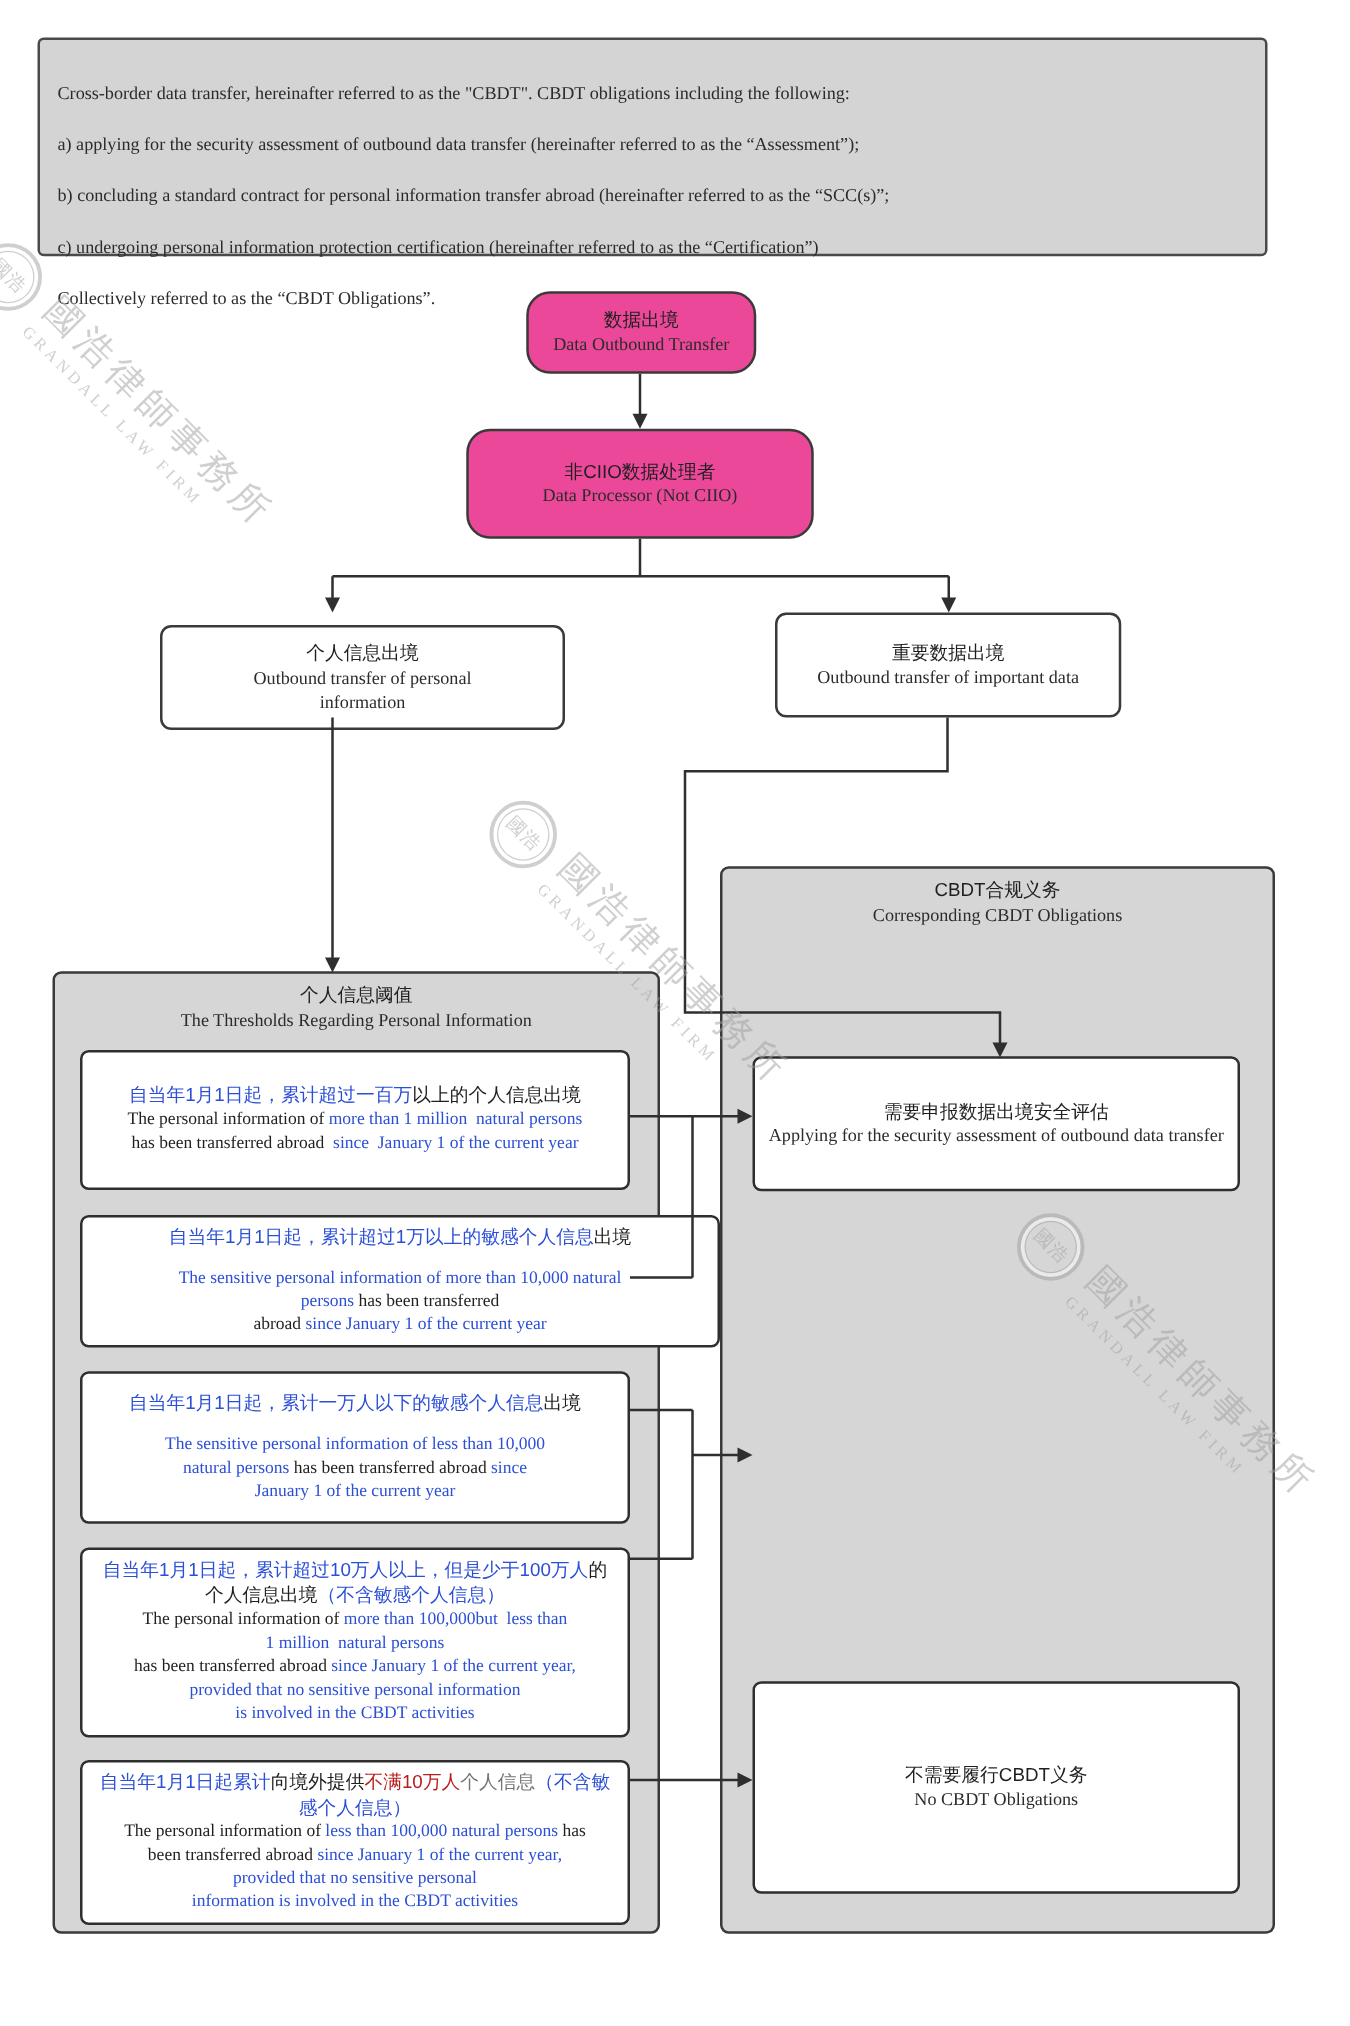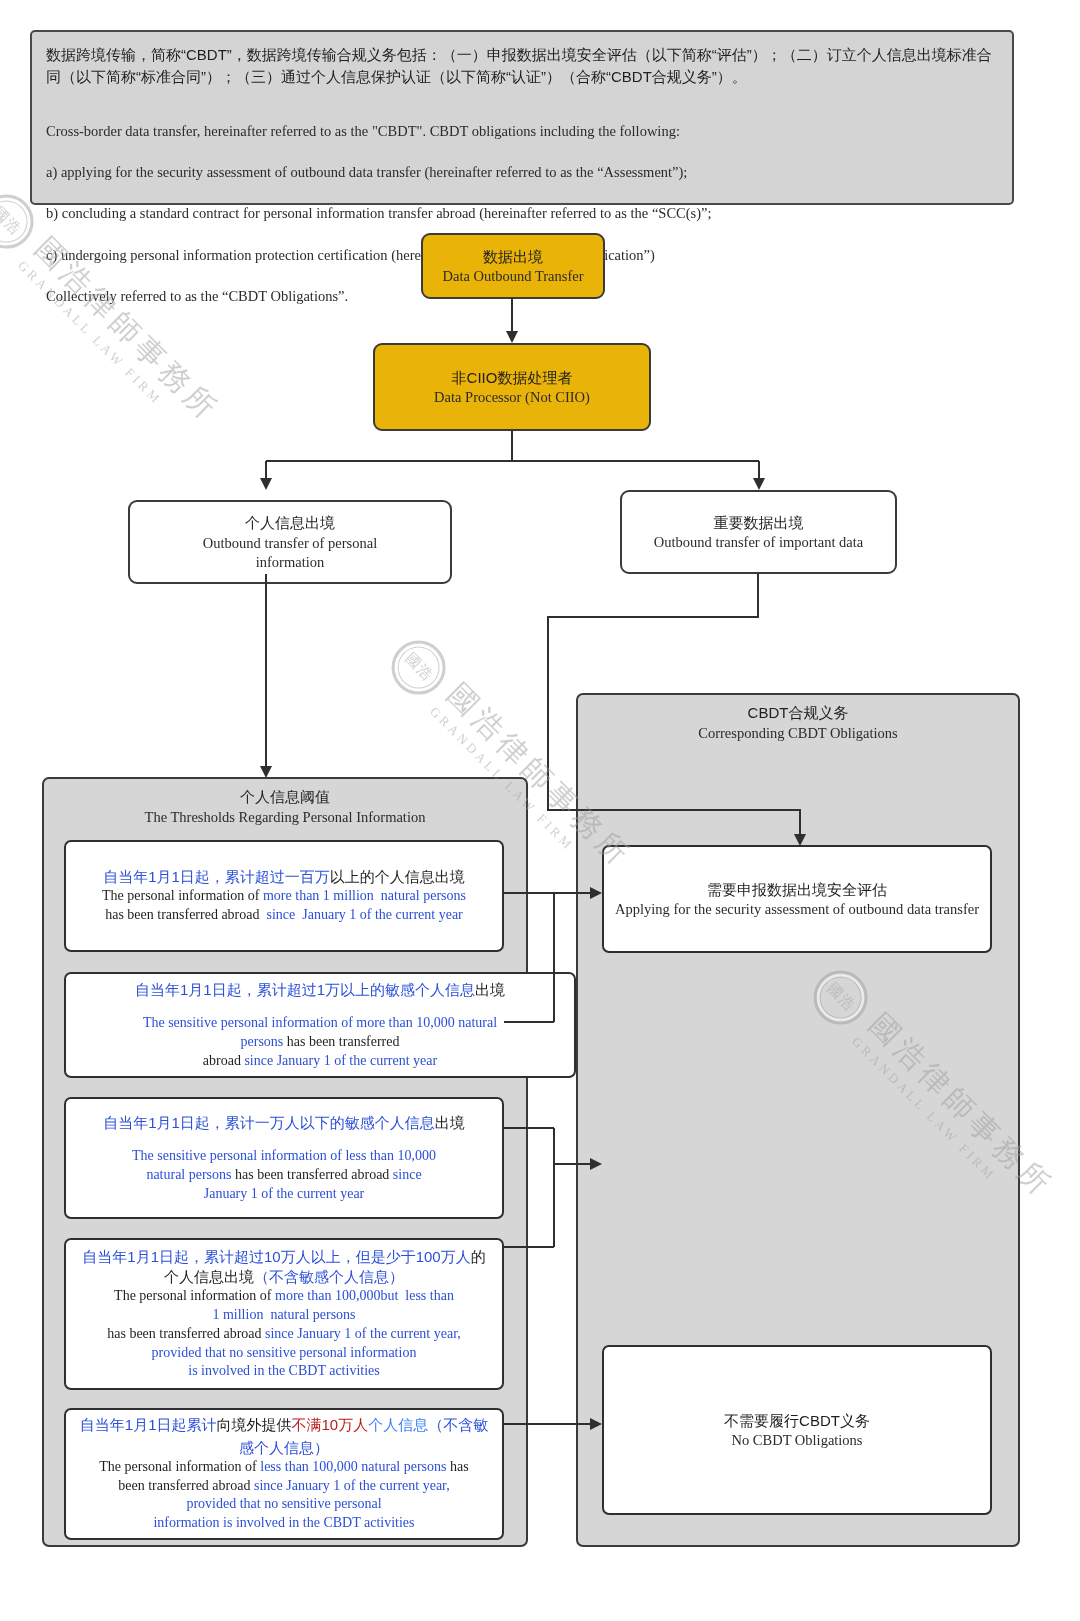--- a/index.html
+++ b/index.html
@@ -2,21 +2,21 @@
 <html><head>
 <meta charset="utf-8">
 <style>
   html,body{margin:0;padding:0;background:#ffffff;}
   #page{position:relative;width:1080px;height:1621px;background:#ffffff;overflow:hidden;
         font-family:"Liberation Sans",sans-serif;color:#1f1f1f;}
   .abs{position:absolute;box-sizing:border-box;}
   
   .node{border:2px solid #3a3a3a;border-radius:9px;display:flex;flex-direction:column;
         align-items:center;justify-content:center;text-align:center;padding:4px 8px;}
-  .fill-gray{background:#eab308;}
+  .fill-gray{background:#ec4899;border-radius:19px;}
   .fill-white{background:#ffffff;}
   .zh{font-family:"Liberation Sans",sans-serif;font-size:15px;line-height:1.45;color:#1f1f1f;white-space:pre-line;}
   .en{font-family:"Liberation Serif",serif;font-size:14.5px;line-height:1.32;color:#2b2b2b;white-space:pre-line;}
   
   .panel{border:2px solid #3a3a3a;border-radius:7px;background:#d6d6d6;}
   .panel-head{padding-top:7px;text-align:center;}
   
   #header-note{border:2px solid #4a4a4a;border-radius:5px;background:#d4d4d4;padding:12px 14px;}
   #header-note .zh{margin:0 0 13px 0;font-size:15px;}
   #header-note .en{font-size:14.5px;line-height:1.42;}
@@ -59,21 +59,20 @@
       <polygon points="759,490 753,478 765,478"></polygon>
       <polygon points="266,778 260,766 272,766"></polygon>
       <polygon points="800,846 794,834 806,834"></polygon>
       <polygon points="602,893 590,887 590,899"></polygon>
       <polygon points="602,1164 590,1158 590,1170"></polygon>
       <polygon points="602,1424 590,1418 590,1430"></polygon>
     </g>
   </svg>
 
   <div id="header-note" class="abs" style="left:30px;top:30px;width:984px;height:175px;">
-    <p class="zh">数据跨境传输，简称“CBDT”，数据跨境传输合规义务包括：（一）申报数据出境安全评估（以下简称“评估”）；（二）订立个人信息出境标准合同（以下简称“标准合同”）；（三）通过个人信息保护认证（以下简称“认证”）（合称“CBDT合规义务”）。</p>
     <div class="en">
       <div>Cross-border data transfer, hereinafter referred to as the "CBDT". CBDT obligations including the following:</div>
       <div>a) applying for the security assessment of outbound data transfer (hereinafter referred to as the “Assessment”);</div>
       <div>b) concluding a standard contract for personal information transfer abroad (hereinafter referred to as the “SCC(s)”;</div>
       <div>c) undergoing personal information protection certification (hereinafter referred to as the “Certification”)</div>
       <div>Collectively referred to as the “CBDT Obligations”.</div>
     </div>
   </div>
 
   <div class="abs node fill-gray" style="left:421px;top:233px;width:184px;height:66px;">
@@ -103,21 +102,21 @@
       <div class="en">The Thresholds Regarding Personal Information</div>
     </div>
   </div>
 
   <div class="abs tbox" style="left:64px;top:840px;width:440px;height:112px;">
     <div class="rich-zh"><span style="color: rgb(43, 79, 215);">自当年1月1日起，累计超过一百万</span><span style="color: rgb(31, 31, 31); text-align: center;">以上的个人信息出境</span></div>
     <div class="rich-en"><span style="color: rgb(31, 31, 31);">The personal information of </span><span style="color: rgb(43, 79, 215);">more than 1 million  natural persons</span><span style="color: rgb(31, 31, 31);">
 has been transferred abroad </span><span style="color: rgb(43, 79, 215);"> since  January 1 of the current year</span></div>
   </div>
 
-  <div class="abs tbox" style="left:64px;top:972px;width:512px;height:106px;">
+  <div class="abs tbox" style="left:64px;top:972px;width:512px;height:106px;justify-content:flex-end;">
     <div class="rich-zh"><span style="color: rgb(43, 79, 215);">自当年1月1日起，累计超过1万以上的敏感个人信息</span><span style="color: rgb(31, 31, 31);">出境</span></div>
     <div class="rich-en gap-top"><span style="color: rgb(43, 79, 215);">The sensitive personal information of more than 10,000 natural
 persons</span><span style="color: rgb(31, 31, 31);"> has been transferred
 abroad </span><span style="color: rgb(43, 79, 215);">since January 1 of the current year</span></div>
   </div>
 
   <div class="abs tbox" style="left:64px;top:1097px;width:440px;height:122px;">
     <div class="rich-zh"><span style="color: rgb(43, 79, 215);">自当年1月1日起，累计一万人以下的敏感个人信息</span><span style="color: rgb(31, 31, 31);">出境</span></div>
     <div class="rich-en gap-top"><span style="color: rgb(43, 79, 215);">The sensitive personal information of less than 10,000
 natural persons</span><span style="color: rgb(31, 31, 31);"> has been transferred abroad </span><span style="color: rgb(43, 79, 215);">since
@@ -128,21 +127,21 @@
     <div class="rich-zh"><span style="color: rgb(43, 79, 215);">自当年1月1日起，累计超过10万人以上，但是少于100万人</span><span style="color: rgb(31, 31, 31);">的
 个人信息出境</span><span style="color: rgb(43, 79, 215);">（不含敏感个人信息）</span></div>
     <div class="rich-en"><span style="color: rgb(31, 31, 31);">The personal information of </span><span style="color: rgb(43, 79, 215);">more than 100,000but  less than
 1 million  natural persons</span><span style="color: rgb(31, 31, 31);">
 has been transferred abroad </span><span style="color: rgb(43, 79, 215);">since January 1 of the current year,
 provided that no sensitive personal information
 is involved in the CBDT activities</span></div>
   </div>
 
   <div class="abs tbox" style="left:64px;top:1408px;width:440px;height:132px;">
-    <div class="rich-zh"><span style="color: rgb(43, 79, 215);">自当年1月1日起累计</span><span style="color: rgb(31, 31, 31);">向境外提供</span><span style="color: #b91c1c;">不满10万人</span><span style="color: #3b82f6; font-family: Liberation Mono, monospace;">个人信息</span><span style="color: rgb(43, 79, 215);">（不含敏
+    <div class="rich-zh"><span style="color: rgb(43, 79, 215);">自当年1月1日起累计</span><span style="color: rgb(31, 31, 31);">向境外提供</span><span style="color: #b91c1c;">不满10万人</span><span style="color: #737373;">个人信息</span><span style="color: rgb(43, 79, 215);">（不含敏
 感个人信息）</span></div>
     <div class="rich-en"><span style="color: rgb(31, 31, 31);">The personal information of </span><span style="color: rgb(43, 79, 215);">less than 100,000 natural persons</span><span style="color: rgb(31, 31, 31);"> has
 been transferred abroad </span><span style="color: rgb(43, 79, 215);">since January 1 of the current year,
 provided that no sensitive personal
 information is involved in the CBDT activities</span></div>
   </div>
 
   <div class="abs panel" style="left:576px;top:693px;width:444px;height:854px;">
     <div class="panel-head">
       <div class="zh">CBDT合规义务</div>

